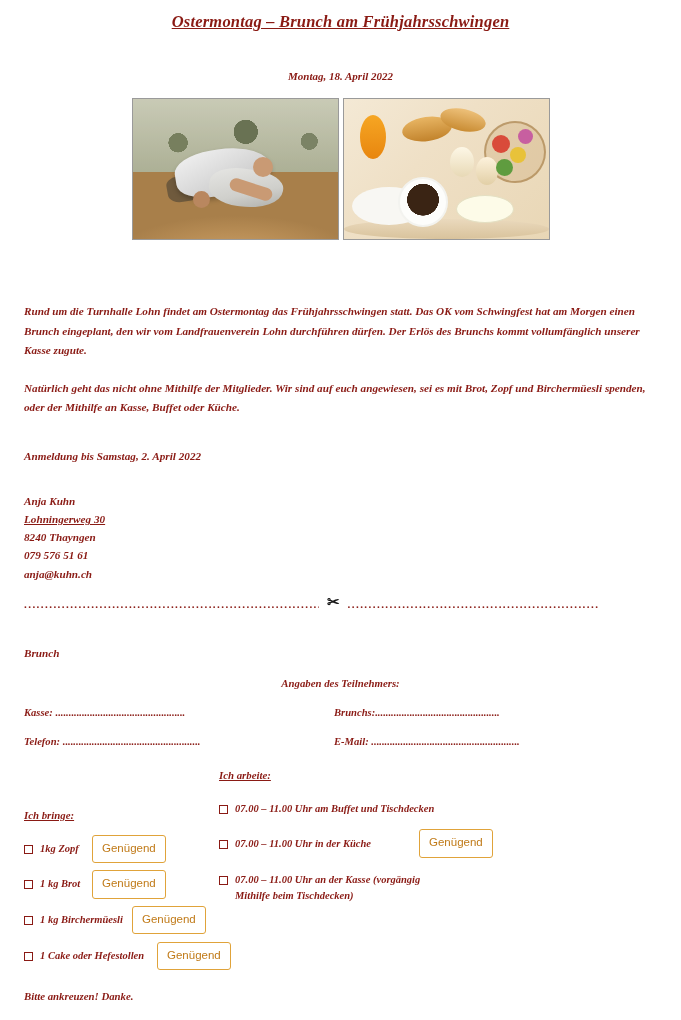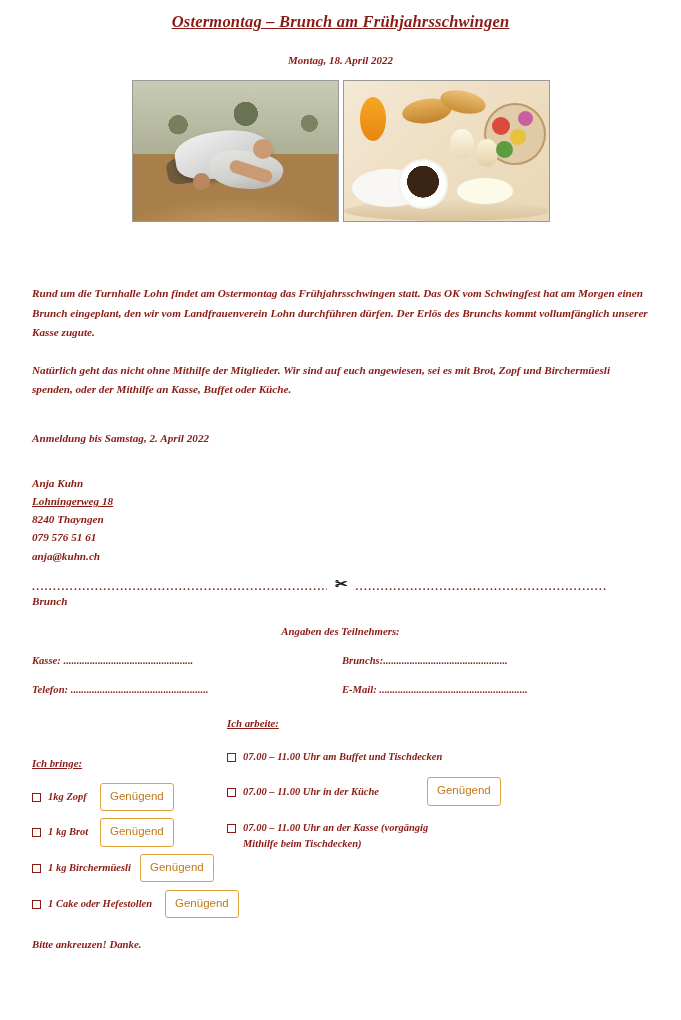--- a/index.html
+++ b/index.html
@@ -12,38 +12,38 @@
     height: 1020px;
     position: relative;
     font-family: "Liberation Serif", serif;
     overflow: hidden;
   }
   .page {
     position: relative;
     width: 681px;
     height: 1020px;
     box-sizing: border-box;
-    padding: 0 32px;
+    padding: 0 24px;
     background: #fff;
   }
   
   .doc-title {
     margin: 0;
     padding-top: 12px;
     text-align: center;
     font-family: "Liberation Serif", serif;
     font-style: italic;
     font-weight: bold;
     font-size: 16.5px;
     color: #8a1a14;
     text-decoration: underline;
     letter-spacing: 0.2px;
   }
   .doc-date {
-    margin: 0;
+    margin: 16px;
     padding-top: 22px;
     text-align: center;
     font-family: "Liberation Serif", serif;
     font-style: italic;
     font-weight: bold;
     font-size: 11px;
     color: #8a1a14;
   }
   
   .image-row {
@@ -193,21 +193,21 @@
   .cutline .dots.right { width: 250px; overflow: hidden; }
   .scissors {
     color: #1a1a1a;
     font-size: 15px;
     padding: 0 8px;
     transform: translateY(-2px);
     display: inline-block;
   }
   
   .form-title {
-    margin-top: 0;
+    margin-top: 34px;
     font-family: "Liberation Serif", serif;
     font-style: italic;
     font-weight: bold;
     font-size: 11.2px;
     color: #8a1a14;
   }
   .form-sub {
     margin-top: 18px;
     font-family: "Liberation Serif", serif;
     font-style: italic;
@@ -330,21 +330,21 @@
 
   <div class="body-text">
     <p>Rund um die Turnhalle Lohn findet am Ostermontag das Frühjahrsschwingen statt. Das OK vom Schwingfest hat am Morgen einen Brunch eingeplant, den wir vom Landfrauenverein Lohn durchführen dürfen. Der Erlös des Brunchs kommt vollumfänglich unserer Kasse zugute.</p>
     <p>Natürlich geht das nicht ohne Mithilfe der Mitglieder. Wir sind auf euch angewiesen, sei es mit Brot, Zopf und Birchermüesli spenden, oder der Mithilfe an Kasse, Buffet oder Küche.</p>
   </div>
 
   <div class="deadline">Anmeldung bis Samstag, 2. April 2022</div>
 
   <div class="contact">
     <div>Anja Kuhn</div>
-    <div class="underlined">Lohningerweg 18</div>
+    <div class="underlined">Lohningerweg 30</div>
     <div>8240 Thayngen</div>
     <div>079 576 51 61</div>
     <div>anja@kuhn.ch</div>
   </div>
 
   <div class="cutline">
     <span class="dots left">...........................................................................</span>
     <span class="scissors">✂</span>
     <span class="dots right">...............................................................</span>
   </div>

